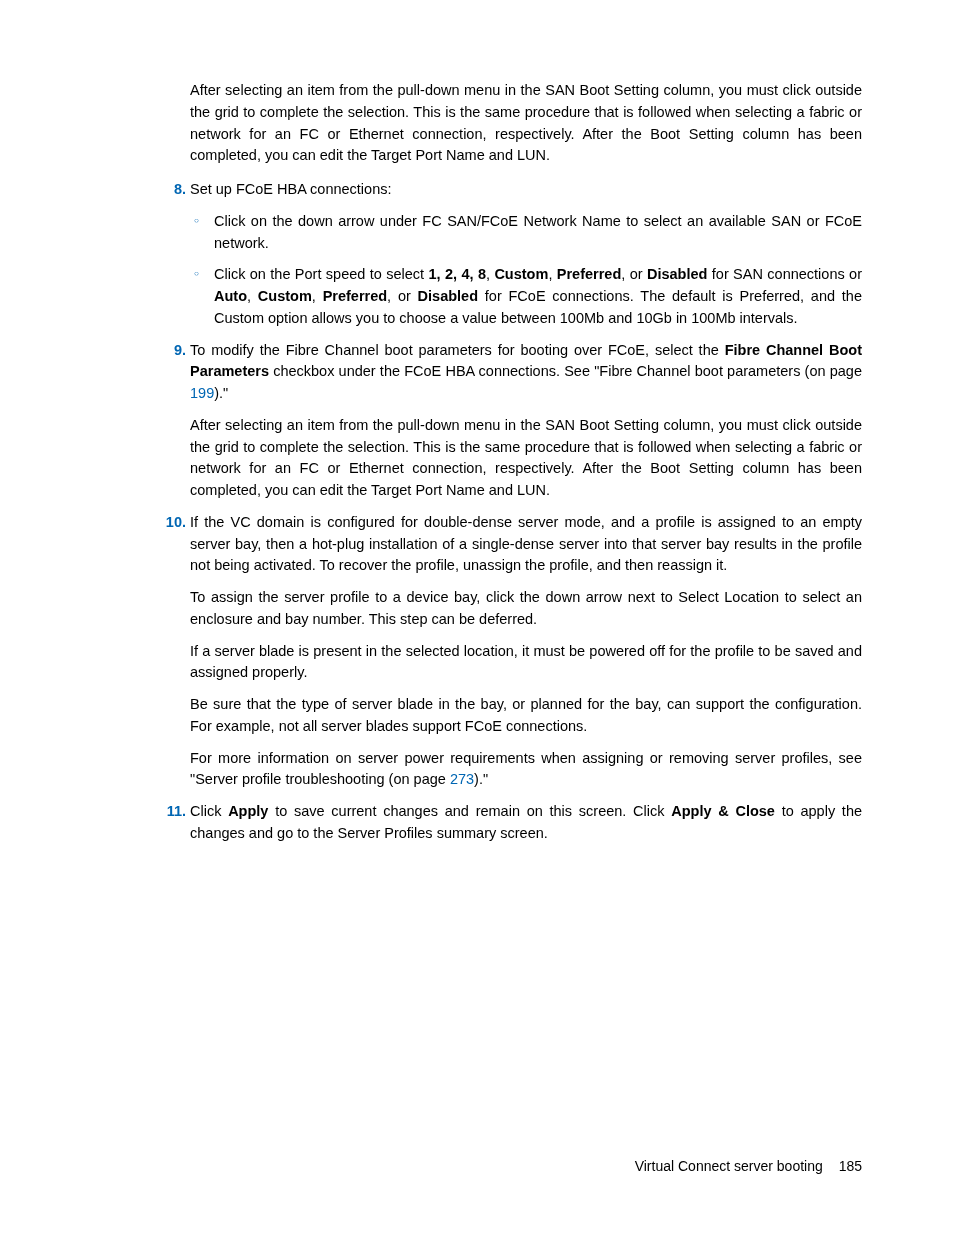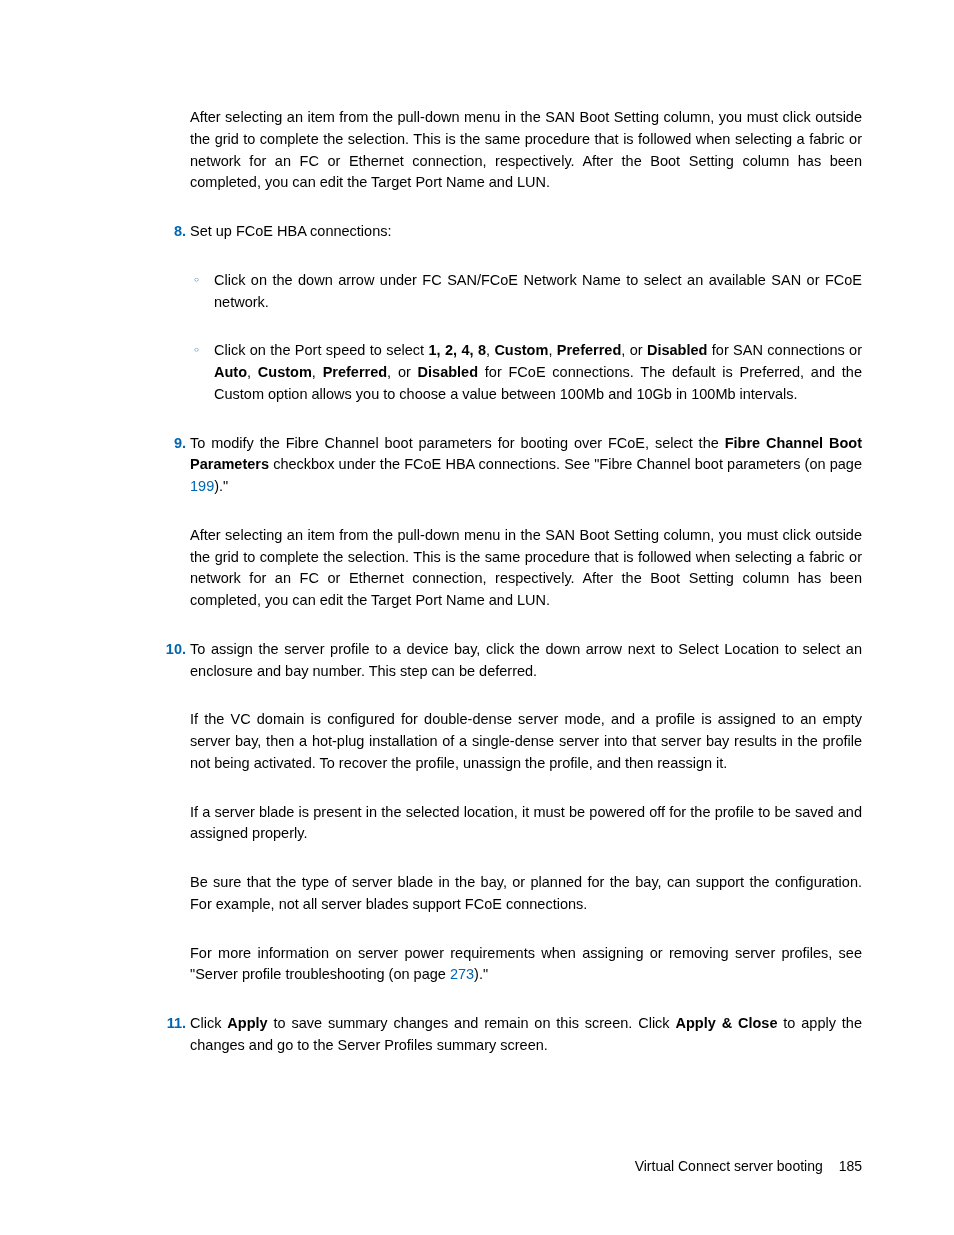--- a/index.html
+++ b/index.html
@@ -17,21 +17,20 @@
       height: 1235px;
       position: relative;
       padding: 80px 92px 60px 92px;
     }
     .content {
       margin-left: 98px;
     }
     .para {
       margin-bottom: 12px;
       text-align: justify;
-      margin-top: 27px;
     }
     .numbered-item {
       position: relative;
       margin-bottom: 10px;
     }
     .num {
       position: absolute;
       left: -28px;
       color: #0066b3;
       font-weight: bold;
@@ -114,32 +113,32 @@
     <span class="num">9.</span>
     <div class="body">
       <p class="para"><span>To modify the Fibre Channel boot parameters for booting over FCoE, select the </span><span class="bold">Fibre Channel Boot Parameters</span><span> checkbox under the FCoE HBA connections. See "Fibre Channel boot parameters (on page </span><span class="link">199</span><span>)."</span></p>
       <p class="para">After selecting an item from the pull-down menu in the SAN Boot Setting column, you must click outside the grid to complete the selection. This is the same procedure that is followed when selecting a fabric or network for an FC or Ethernet connection, respectively. After the Boot Setting column has been completed, you can edit the Target Port Name and LUN.</p>
     </div>
   </div>
 
   <div class="numbered-item">
     <span class="num">10.</span>
     <div class="body">
+      <p class="para">If the VC domain is configured for double-dense server mode, and a profile is assigned to an empty server bay, then a hot-plug installation of a single-dense server into that server bay results in the profile not being activated. To recover the profile, unassign the profile, and then reassign it.</p>
       <p class="para">To assign the server profile to a device bay, click the down arrow next to Select Location to select an enclosure and bay number. This step can be deferred.</p>
-      <p class="para">If the VC domain is configured for double-dense server mode, and a profile is assigned to an empty server bay, then a hot-plug installation of a single-dense server into that server bay results in the profile not being activated. To recover the profile, unassign the profile, and then reassign it.</p>
       <p class="para">If a server blade is present in the selected location, it must be powered off for the profile to be saved and assigned properly.</p>
       <p class="para">Be sure that the type of server blade in the bay, or planned for the bay, can support the configuration. For example, not all server blades support FCoE connections.</p>
       <p class="para"><span>For more information on server power requirements when assigning or removing server profiles, see "Server profile troubleshooting (on page </span><span class="link">273</span><span>)."</span></p>
     </div>
   </div>
 
   <div class="numbered-item">
     <span class="num">11.</span>
     <div class="body">
-      <p class="para"><span>Click </span><span class="bold">Apply</span><span> to save summary changes and remain on this screen. Click </span><span class="bold">Apply &amp; Close</span><span> to apply the changes and go to the Server Profiles summary screen.</span></p>
+      <p class="para"><span>Click </span><span class="bold">Apply</span><span> to save current changes and remain on this screen. Click </span><span class="bold">Apply &amp; Close</span><span> to apply the changes and go to the Server Profiles summary screen.</span></p>
     </div>
   </div>
 
 </div>
 
 <div class="footer">
   <span>Virtual Connect server booting</span>
   <span class="pg">185</span>
 </div>
 

